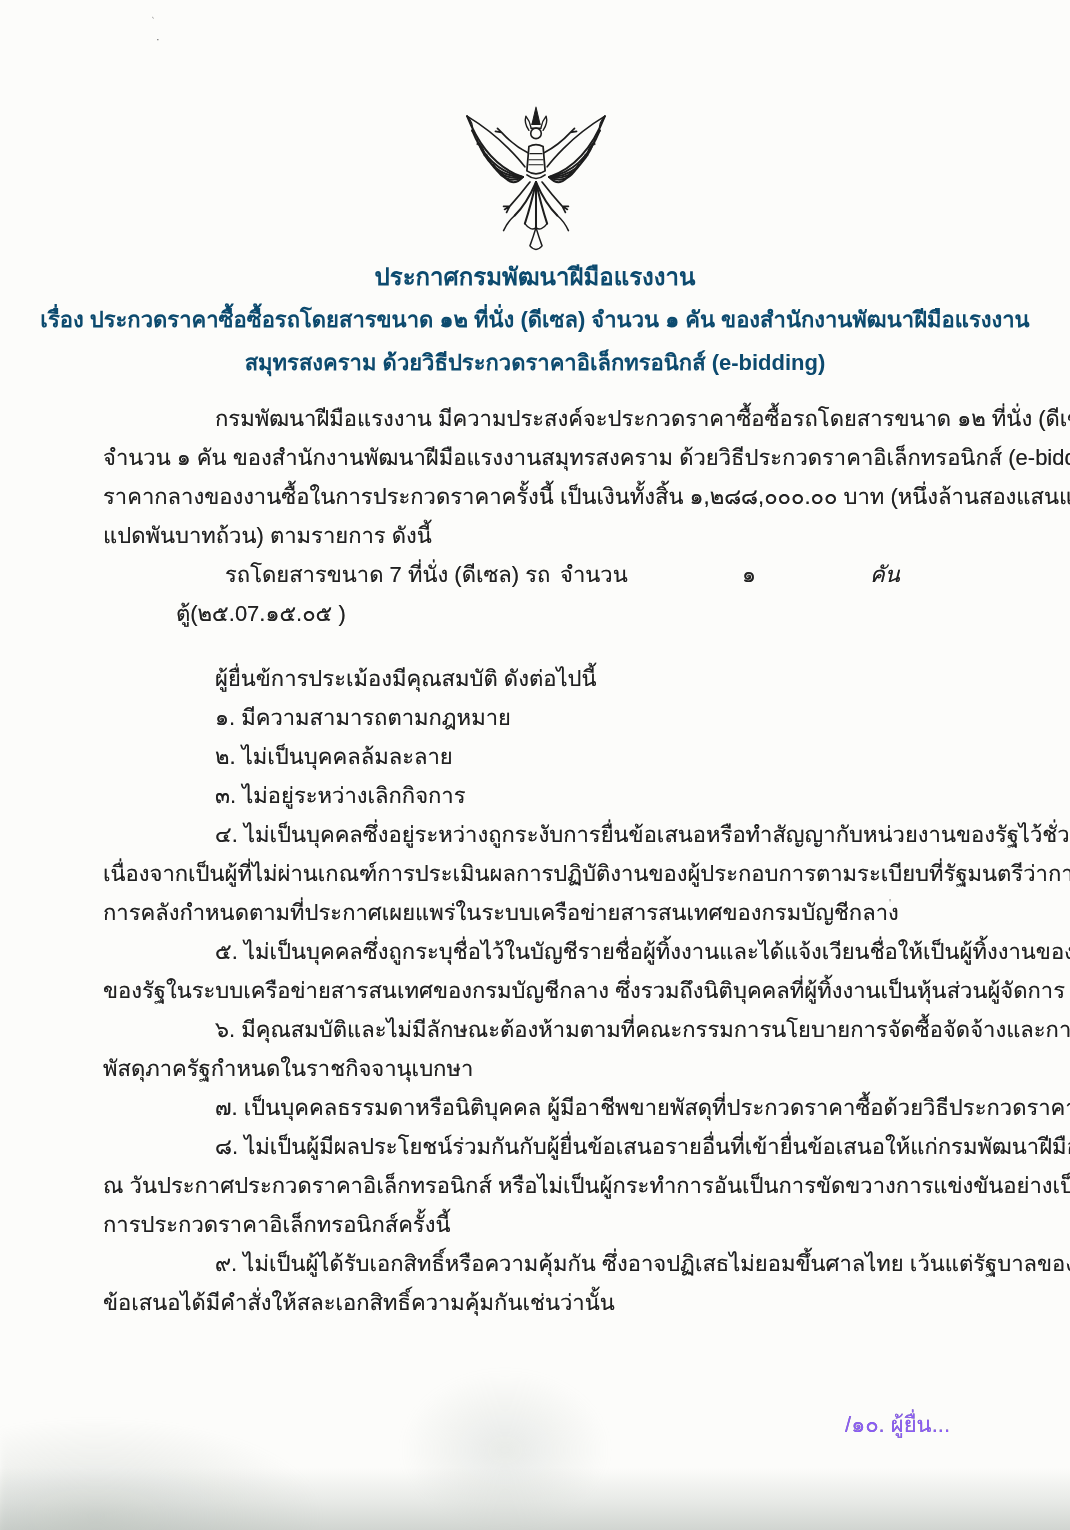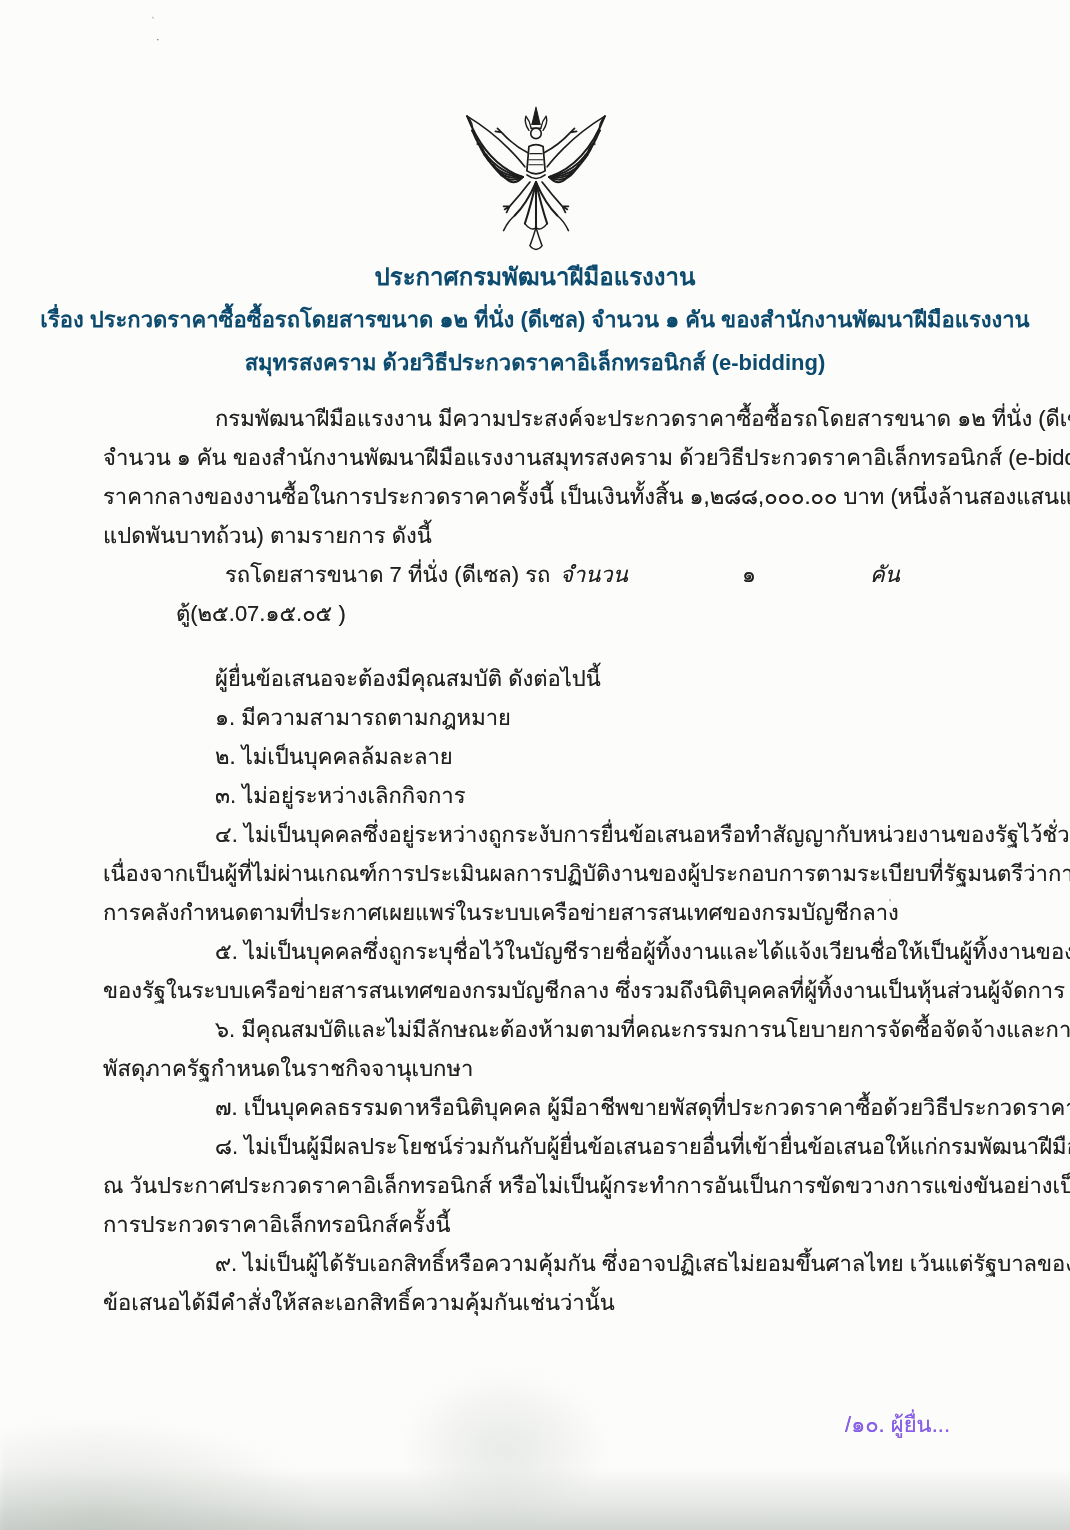--- a/index.html
+++ b/index.html
@@ -32,21 +32,21 @@
   .doc-body {
     position:absolute; top:399px; left:103px; width:872px;
     font-size:22px; font-weight:400;
     text-shadow:0 0 .4px rgba(20,20,20,.55);
   }
   .line { line-height:39px; white-space:nowrap; }
   .line.indent { padding-left:112px; }
   .tab-row { position:relative; height:39px; }
   .tab-row span { position:absolute; top:0; line-height:39px; white-space:nowrap; }
   .tab-desc { left:122px; }
-  .tab-qty-label { left:457px;font-style:italic; }
+  .tab-qty-label { left:457px; }
   .tab-qty-value { left:639px; }
   .tab-unit { left:767px;font-style:italic; }
   .code-line { padding-left:73px; }
   .qualifications { margin-top:26px; }
 
   
   .page-continuation {
     position:absolute; top:1408px; right:120px;
     font-size:22px; line-height:34px; color:#8b5cf6;
     text-shadow:0 0 .4px rgba(20,20,20,.55);
@@ -152,21 +152,21 @@
 
     <div class="tab-row">
       <span class="tab-desc">รถโดยสารขนาด 7 ที่นั่ง (ดีเซล) รถ</span>
       <span class="tab-qty-label">จำนวน</span>
       <span class="tab-qty-value">๑</span>
       <span class="tab-unit">คัน</span>
     </div>
     <div class="line code-line">ตู้(๒๕.07.๑๕.๐๕ )</div>
 
     <div class="qualifications">
-      <div class="line indent">ผู้ยื่นข้อเสนอจะต้องมีคุณสมบัติ ดังต่อไปนี้</div>
+      <div class="line indent">ผู้ยื่นข้การประเม้องมีคุณสมบัติ ดังต่อไปนี้</div>
       <div id="qualification-items">
           <div class="line indent">๑. มีความสามารถตามกฎหมาย</div>
           <div class="line indent">๒. ไม่เป็นบุคคลล้มละลาย</div>
           <div class="line indent">๓. ไม่อยู่ระหว่างเลิกกิจการ</div>
           <div class="line indent">๔. ไม่เป็นบุคคลซึ่งอยู่ระหว่างถูกระงับการยื่นข้อเสนอหรือทำสัญญากับหน่วยงานของรัฐไว้ชั่วคราว</div>
           <div class="line">เนื่องจากเป็นผู้ที่ไม่ผ่านเกณฑ์การประเมินผลการปฏิบัติงานของผู้ประกอบการตามระเบียบที่รัฐมนตรีว่าการกระทรวง</div>
           <div class="line">การคลังกำหนดตามที่ประกาศเผยแพร่ในระบบเครือข่ายสารสนเทศของกรมบัญชีกลาง</div>
           <div class="line indent">๕. ไม่เป็นบุคคลซึ่งถูกระบุชื่อไว้ในบัญชีรายชื่อผู้ทิ้งงานและได้แจ้งเวียนชื่อให้เป็นผู้ทิ้งงานของหน่วยงาน</div>
           <div class="line">ของรัฐในระบบเครือข่ายสารสนเทศของกรมบัญชีกลาง ซึ่งรวมถึงนิติบุคคลที่ผู้ทิ้งงานเป็นหุ้นส่วนผู้จัดการ กรรมการ</div>
           <div class="line indent">๖. มีคุณสมบัติและไม่มีลักษณะต้องห้ามตามที่คณะกรรมการนโยบายการจัดซื้อจัดจ้างและการบริหาร</div>

